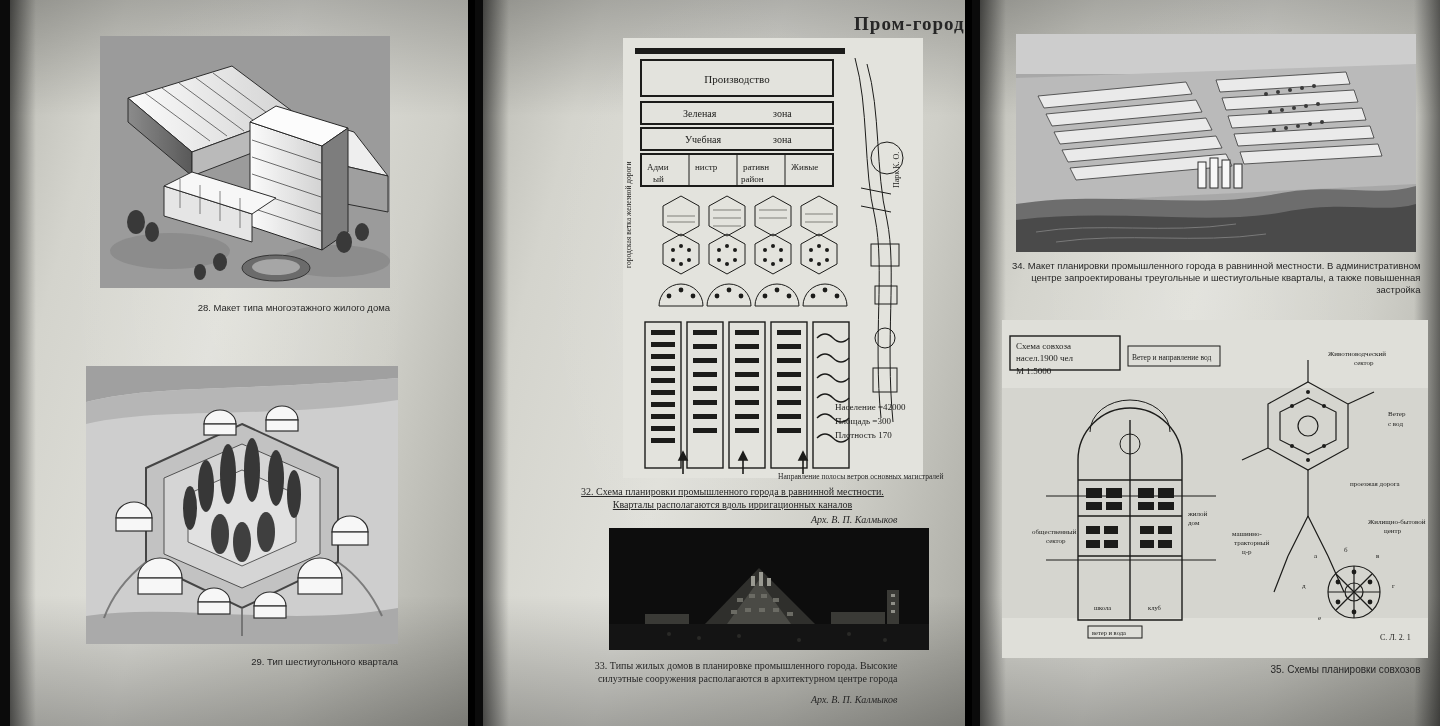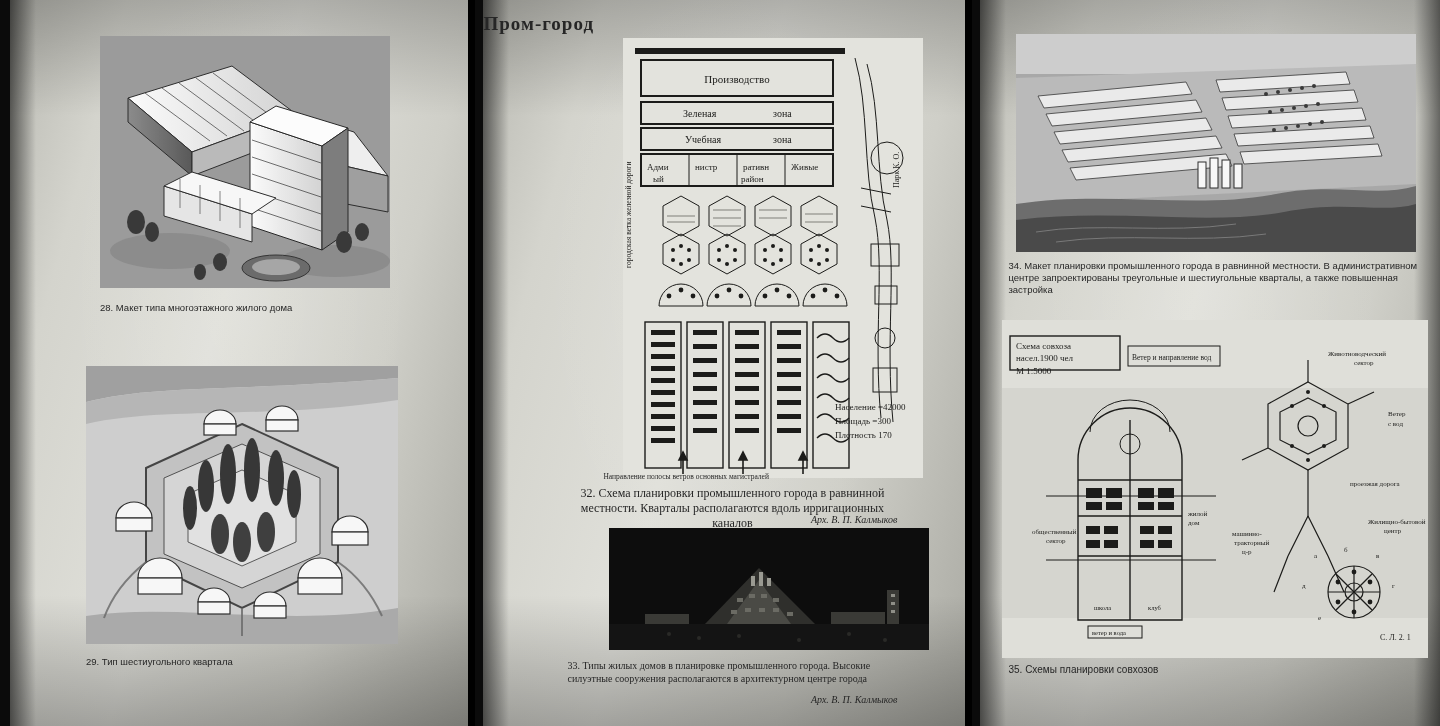--- a/index.html
+++ b/index.html
@@ -16,23 +16,23 @@
     background:
       radial-gradient(ellipse at 50% 40%, rgba(255,255,255,0.10), rgba(0,0,0,0.0) 55%),
       linear-gradient(105deg,#b9b9b2 0%,#d4d4cd 18%,#e0e0da 45%,#cfcfc8 72%,#a9a9a2 100%);
   }
   .paper:after{content:"";position:absolute;inset:0;
     background:linear-gradient(180deg, rgba(0,0,0,0.22), rgba(0,0,0,0.0) 16%, rgba(0,0,0,0.0) 82%, rgba(0,0,0,0.28));
     pointer-events:none;}
   .edgeL{position:absolute;left:0;top:0;bottom:0;width:26px;background:linear-gradient(90deg,rgba(0,0,0,.55),rgba(0,0,0,0));}
   .edgeR{position:absolute;right:0;top:0;bottom:0;width:26px;background:linear-gradient(270deg,rgba(0,0,0,.5),rgba(0,0,0,0));}
 
-  .caption{position:absolute;text-align:left;color:#262626;line-height:1.25;}
+  .caption{position:absolute;text-align:right;color:#262626;line-height:1.25;}
   .cap-small{font-size:9.5px;}
-  .cap-serif{font-family:"Liberation Serif",serif;font-size:12px;font-style:italic;}
+  .cap-serif{font-family:"Liberation Serif",serif;font-size:10px;font-style:italic;text-decoration:underline;}
   .cap-bold{font-family:"Liberation Serif",serif;font-size:10px;font-weight:bold;}
   .cap-attr{font-family:"Liberation Serif",serif;font-size:10px;font-style:italic;text-align:right;}
 
   .fig{position:absolute;overflow:hidden;}
   .halftone{filter:grayscale(1) contrast(1.08);}
 
   
   .f28{background:
       linear-gradient(180deg,#8f8f88 0%, #a2a29a 40%, #8a8a82 100%);}
   .f28 .sky{position:absolute;inset:0;background:

